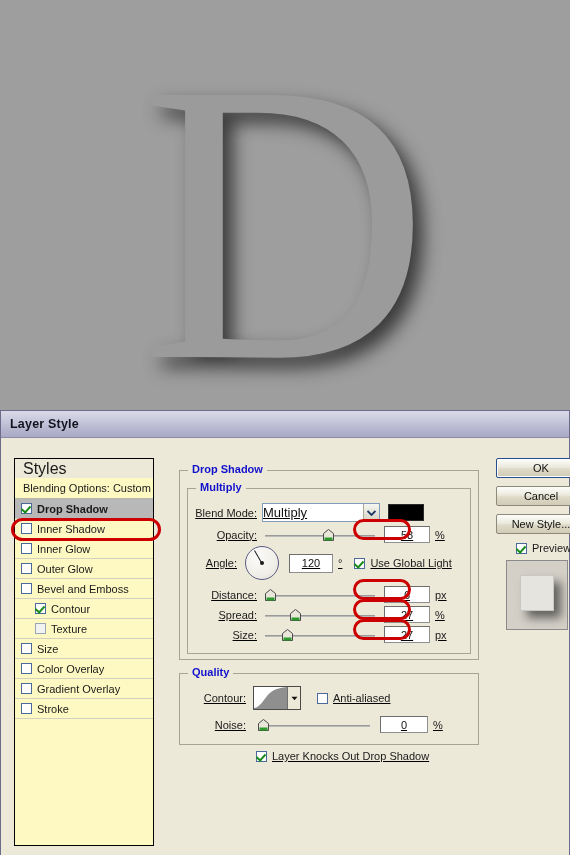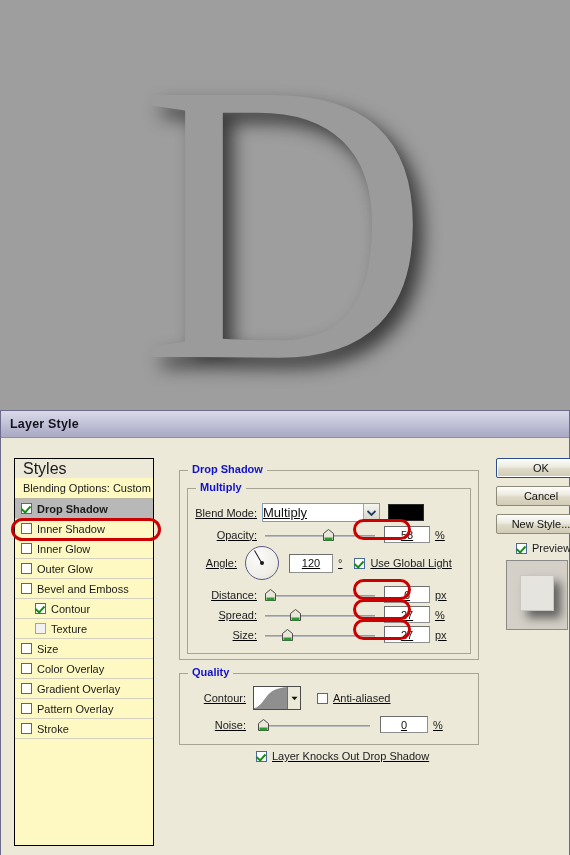--- a/index.html
+++ b/index.html
@@ -289,24 +289,20 @@
             <div class="srow">
               <span class="cbx"></span>
               <span>Color Overlay</span>
             </div>
             <div class="srow">
               <span class="cbx"></span>
               <span>Gradient Overlay</span>
             </div>
             <div class="srow">
               <span class="cbx"></span>
-              <span>Pattern Overlay</span>
-            </div>
-            <div class="srow">
-              <span class="cbx"></span>
               <span>Stroke</span>
             </div>
           </div>
       </div>
 
       <div class="redring" style="left:10px; top:80px; width:150px; height:23px;"></div>
 
       <div id="main">
 
         <div class="groupbox" style="left:8px; top:12px; width:300px; height:190px;">

